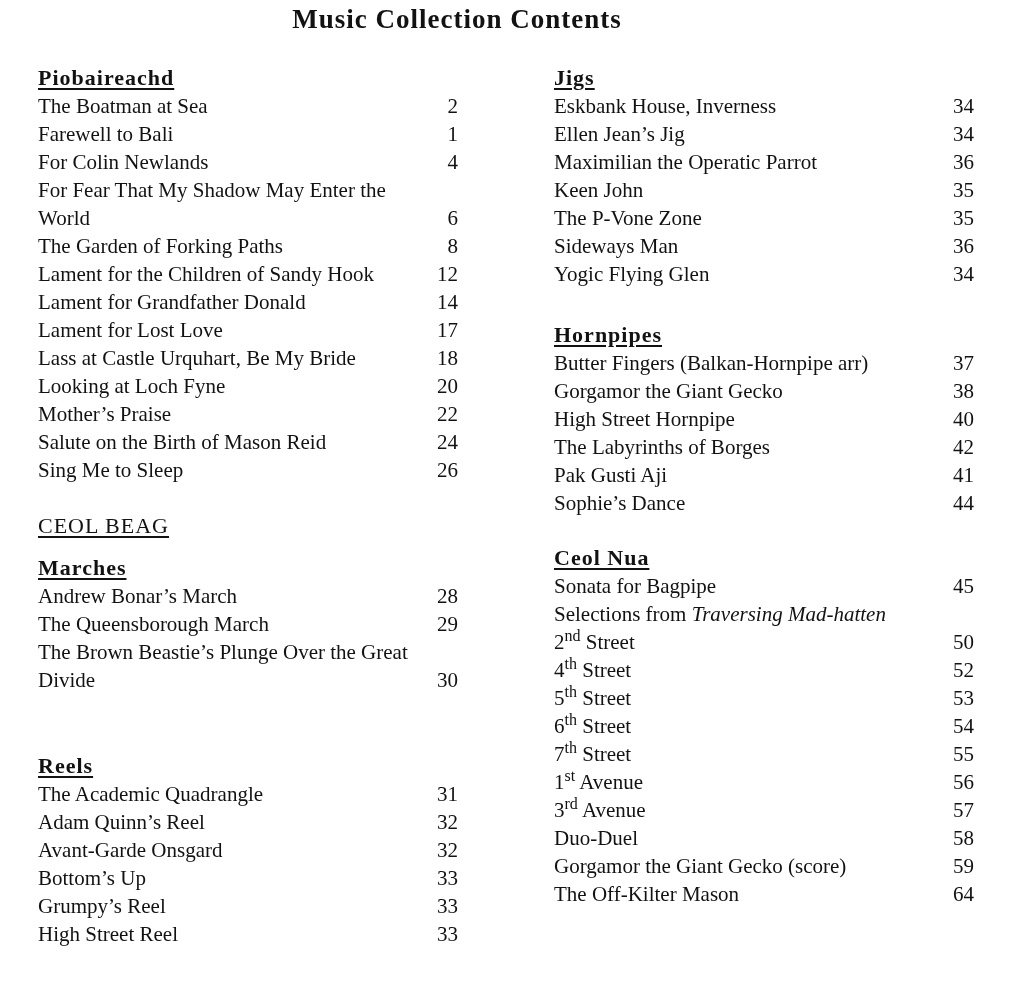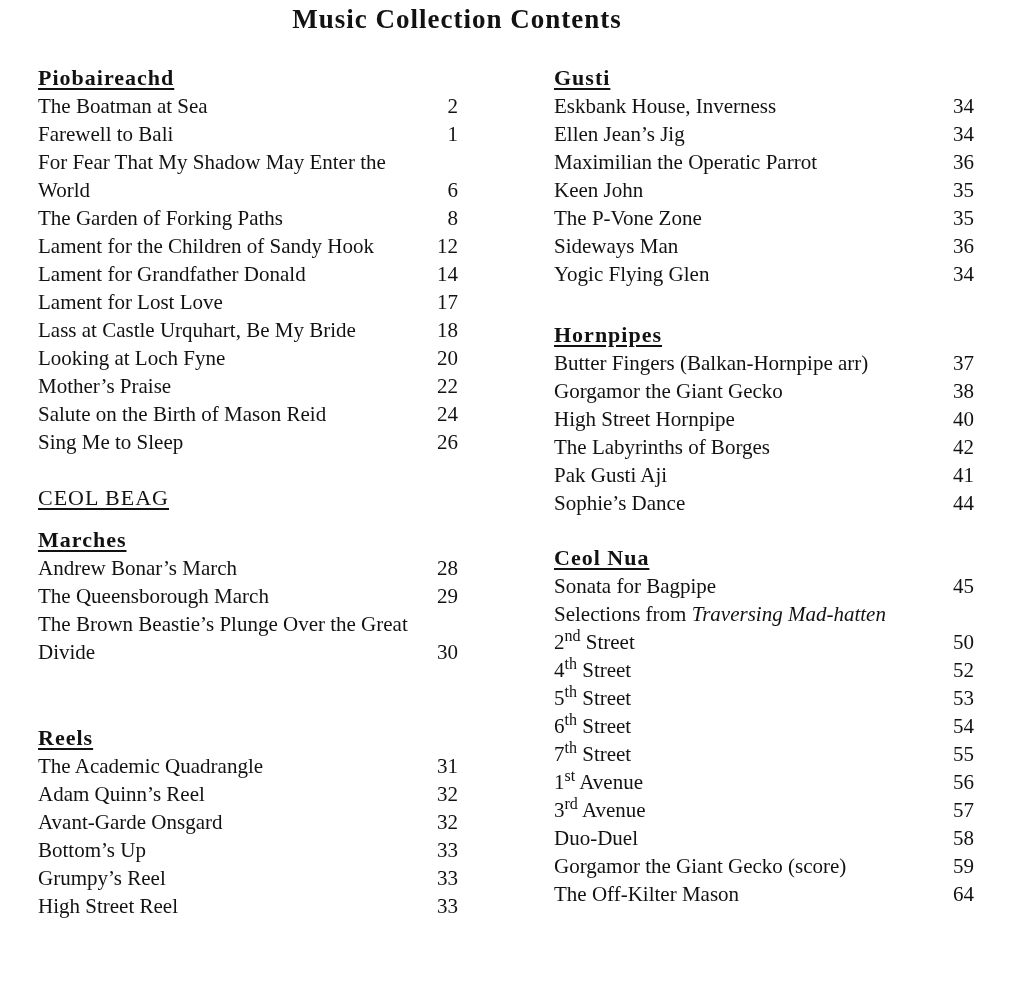--- a/index.html
+++ b/index.html
@@ -67,20 +67,24 @@
         <h2 class="heading bold">Piobaireachd</h2>
         <div class="row">
           <span class="t"><span>The Boatman at Sea</span></span>
           <span class="p">2</span>
         </div>
         <div class="row">
           <span class="t"><span>Farewell to Bali</span></span>
           <span class="p">1</span>
         </div>
         <div class="row">
+          <span class="t"><span>For Colin Newlands</span></span>
+          <span class="p">4</span>
+        </div>
+        <div class="row">
           <span class="t"><span>For Fear That My Shadow May Enter the World</span></span>
           <span class="p">6</span>
         </div>
         <div class="row">
           <span class="t"><span>The Garden of Forking Paths</span></span>
           <span class="p">8</span>
         </div>
         <div class="row">
           <span class="t"><span>Lament for the Children of Sandy Hook</span></span>
           <span class="p">12</span>
@@ -155,21 +159,21 @@
           <span class="p">33</span>
         </div>
         <div class="row">
           <span class="t"><span>High Street Reel</span></span>
           <span class="p">33</span>
         </div>
       </section>
     </div>
   <div class="col col-right">
       <section class="block">
-        <h2 class="heading bold">Gusti</h2>
+        <h2 class="heading bold">Jigs</h2>
         <div class="row">
           <span class="t"><span>Eskbank House, Inverness</span></span>
           <span class="p">34</span>
         </div>
         <div class="row">
           <span class="t"><span>Ellen Jean’s Jig</span></span>
           <span class="p">34</span>
         </div>
         <div class="row">
           <span class="t"><span>Maximilian the Operatic Parrot</span></span>

